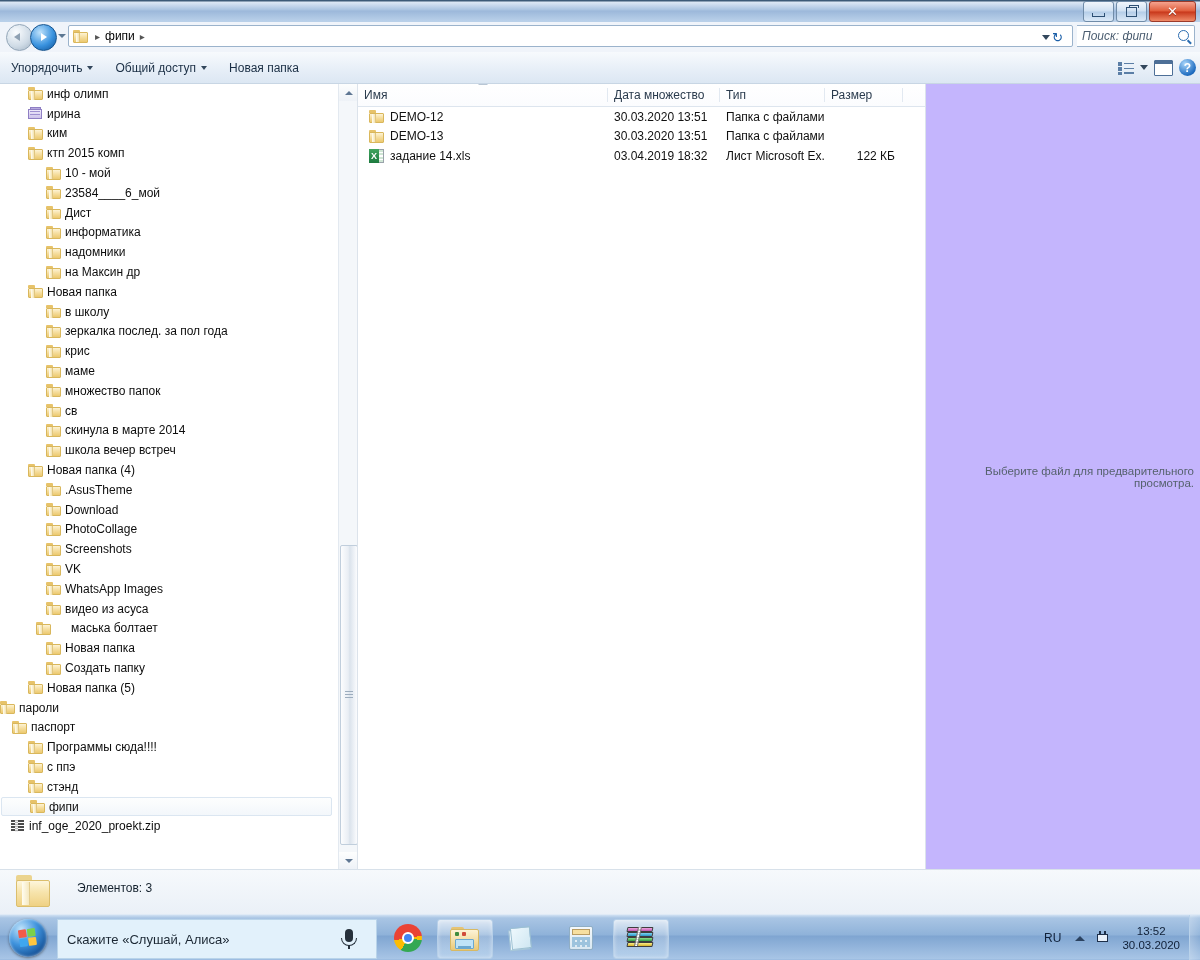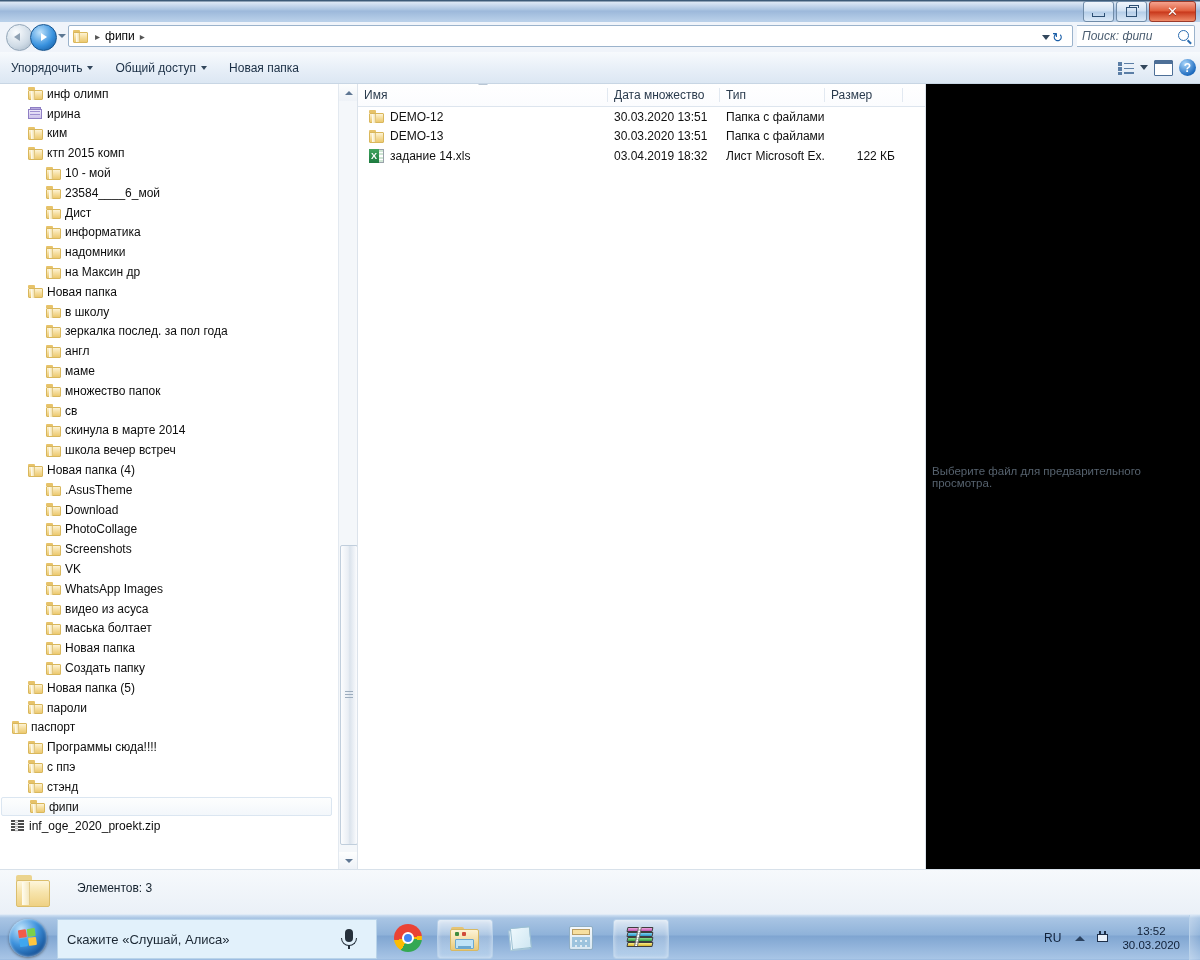--- a/index.html
+++ b/index.html
@@ -109,22 +109,22 @@
     border:1px solid #c0cedc;border-radius:2px;
   }
   .sthumb:after{content:"";position:absolute;left:4px;top:50%;margin-top:-4px;width:8px;height:8px;
     background:repeating-linear-gradient(to bottom,#9dadbe 0,#9dadbe 1px,transparent 1px,transparent 3px);}
   .vsplit{position:absolute;left:357px;top:84px;width:1px;height:785px;background:#dce3eb;}
   .listpane{
     position:absolute;left:358px;top:84px;width:567px;height:785px;background:#fff;overflow:hidden;
   }
   .previewsplit{position:absolute;left:925px;top:84px;width:1px;height:785px;background:#dce3eb;}
   .preview{
-    position:absolute;left:926px;top:84px;width:274px;height:785px;background:#000000;
-    display:flex;align-items:center;justify-content:center;text-align:left;
+    position:absolute;left:926px;top:84px;width:274px;height:785px;background:#c4b5fd;
+    display:flex;align-items:center;justify-content:center;text-align:right;
   }
   .preview span{color:#56626e;font-size:11.5px;padding:0 6px;}
   
   .trow{
     height:19.8px;display:flex;align-items:center;position:relative;cursor:default;
     font-size:12px;color:#0d0d0d;white-space:nowrap;
   }
   .trow.sel{
     background:linear-gradient(to bottom,#fdfefe,#f3f7fb);
     border:1px solid #dbe6f1;border-radius:2px;box-sizing:border-box;
@@ -446,21 +446,21 @@
           <span class="flap"></span>
         </span>
         <span class="tname">зеркалка послед. за пол года</span>
       </div>
       <div class="trow" style="padding-left: 46px;">
         <span class="fico">
           <span class="tab"></span>
           <span class="body"></span>
           <span class="flap"></span>
         </span>
-        <span class="tname">англ</span>
+        <span class="tname">крис</span>
       </div>
       <div class="trow" style="padding-left: 46px;">
         <span class="fico">
           <span class="tab"></span>
           <span class="body"></span>
           <span class="flap"></span>
         </span>
         <span class="tname">маме</span>
       </div>
       <div class="trow" style="padding-left: 46px;">
@@ -552,21 +552,21 @@
         <span class="tname">WhatsApp Images</span>
       </div>
       <div class="trow" style="padding-left: 46px;">
         <span class="fico">
           <span class="tab"></span>
           <span class="body"></span>
           <span class="flap"></span>
         </span>
         <span class="tname">видео из асуса</span>
       </div>
-      <div class="trow" style="padding-left: 46px;">
+      <div class="trow" style="padding-left: 36px; gap: 16px;">
         <span class="fico">
           <span class="tab"></span>
           <span class="body"></span>
           <span class="flap"></span>
         </span>
         <span class="tname">маська болтает</span>
       </div>
       <div class="trow" style="padding-left: 46px;">
         <span class="fico">
           <span class="tab"></span>
@@ -584,21 +584,21 @@
         <span class="tname">Создать папку</span>
       </div>
       <div class="trow" style="padding-left: 28px;">
         <span class="fico">
           <span class="tab"></span>
           <span class="body"></span>
           <span class="flap"></span>
         </span>
         <span class="tname">Новая папка (5)</span>
       </div>
-      <div class="trow" style="padding-left: 28px;">
+      <div class="trow" style="">
         <span class="fico">
           <span class="tab"></span>
           <span class="body"></span>
           <span class="flap"></span>
         </span>
         <span class="tname">пароли</span>
       </div>
       <div class="trow" style="padding-left: 12px;">
         <span class="fico">
           <span class="tab"></span>

